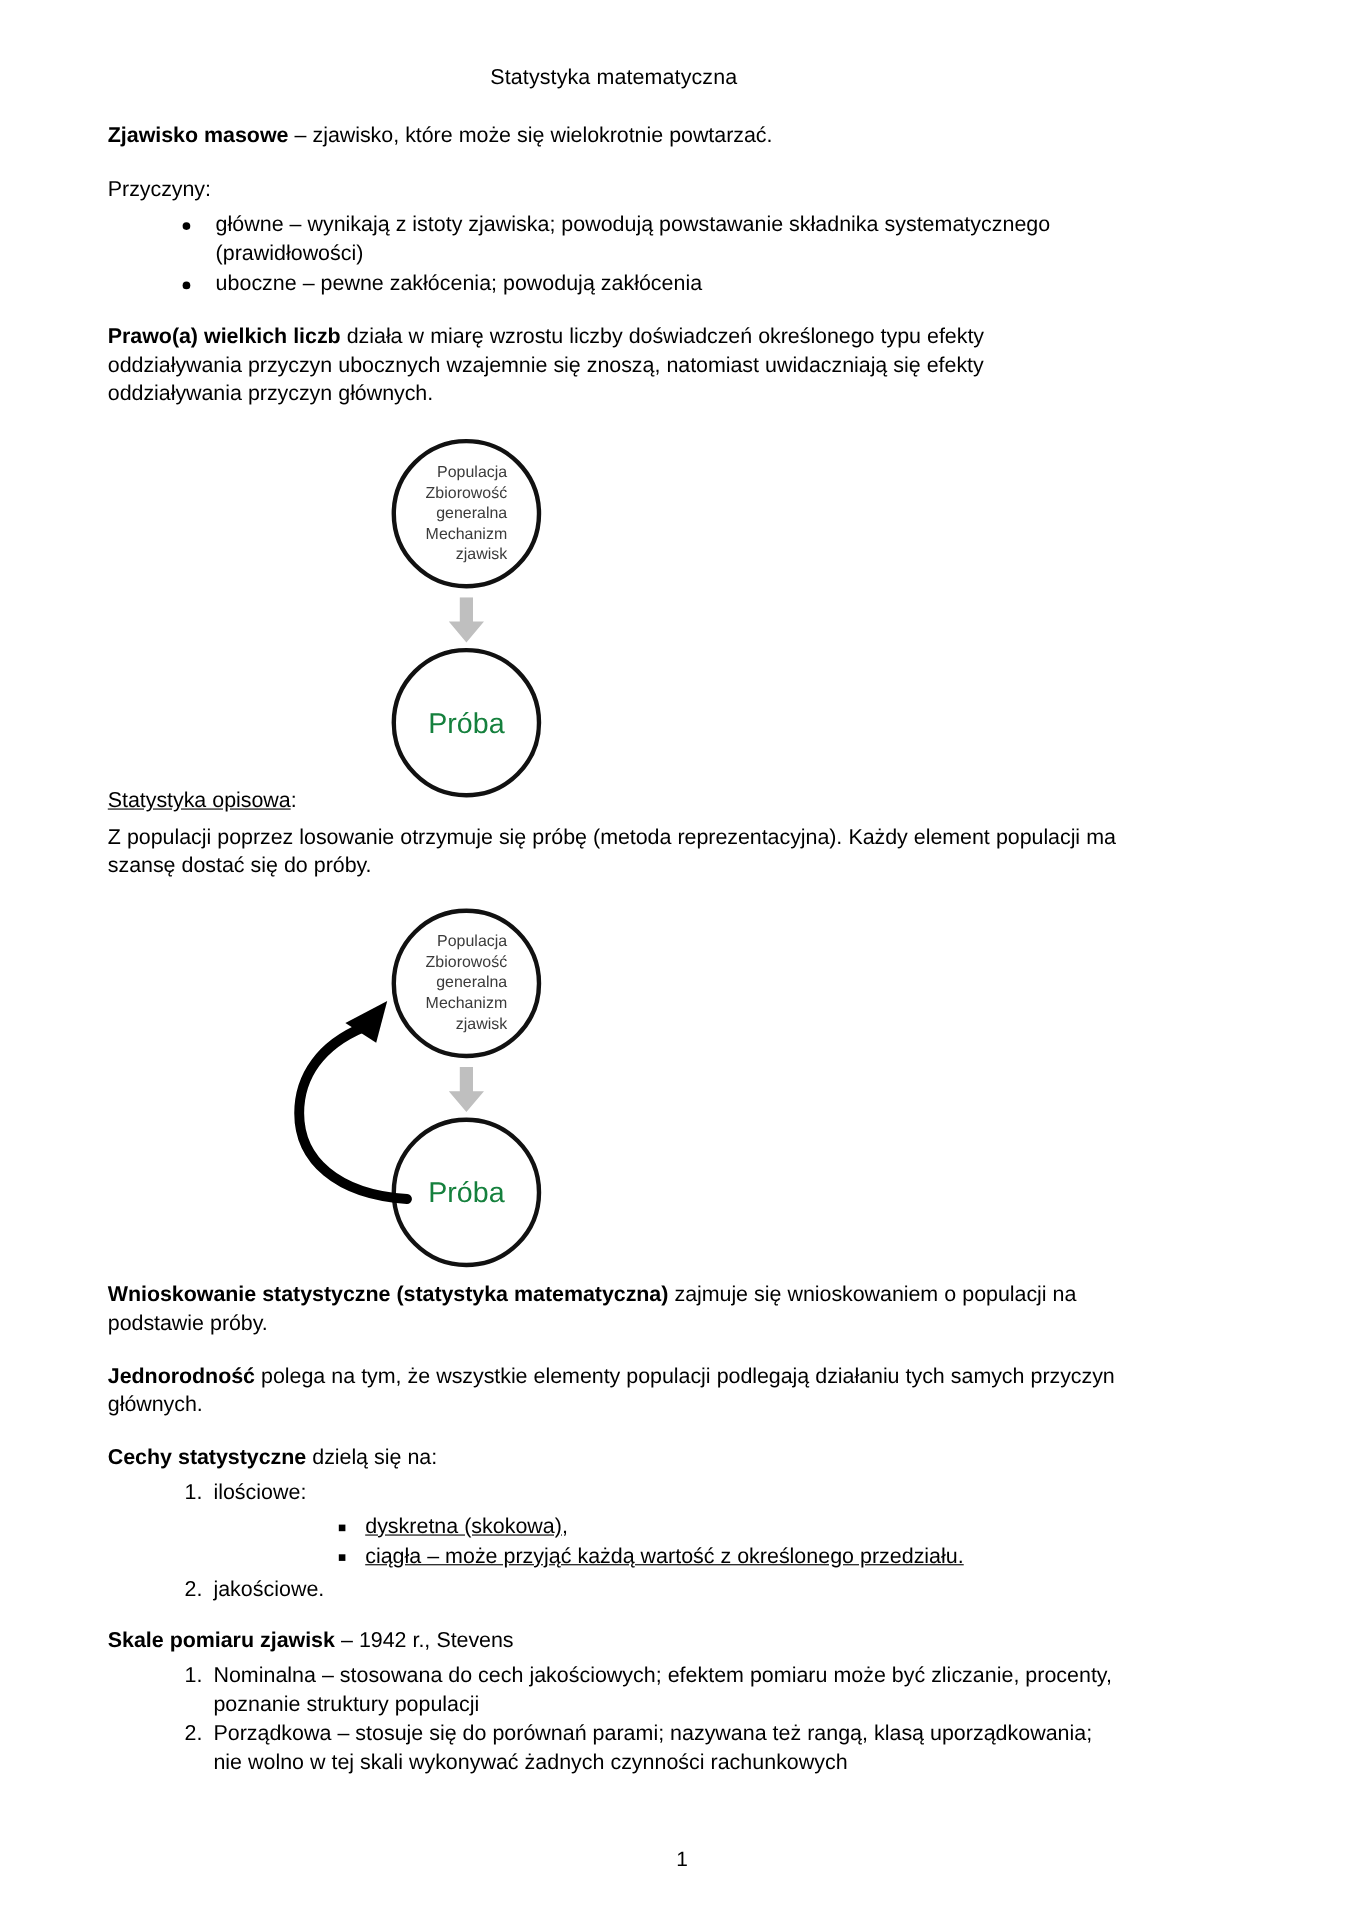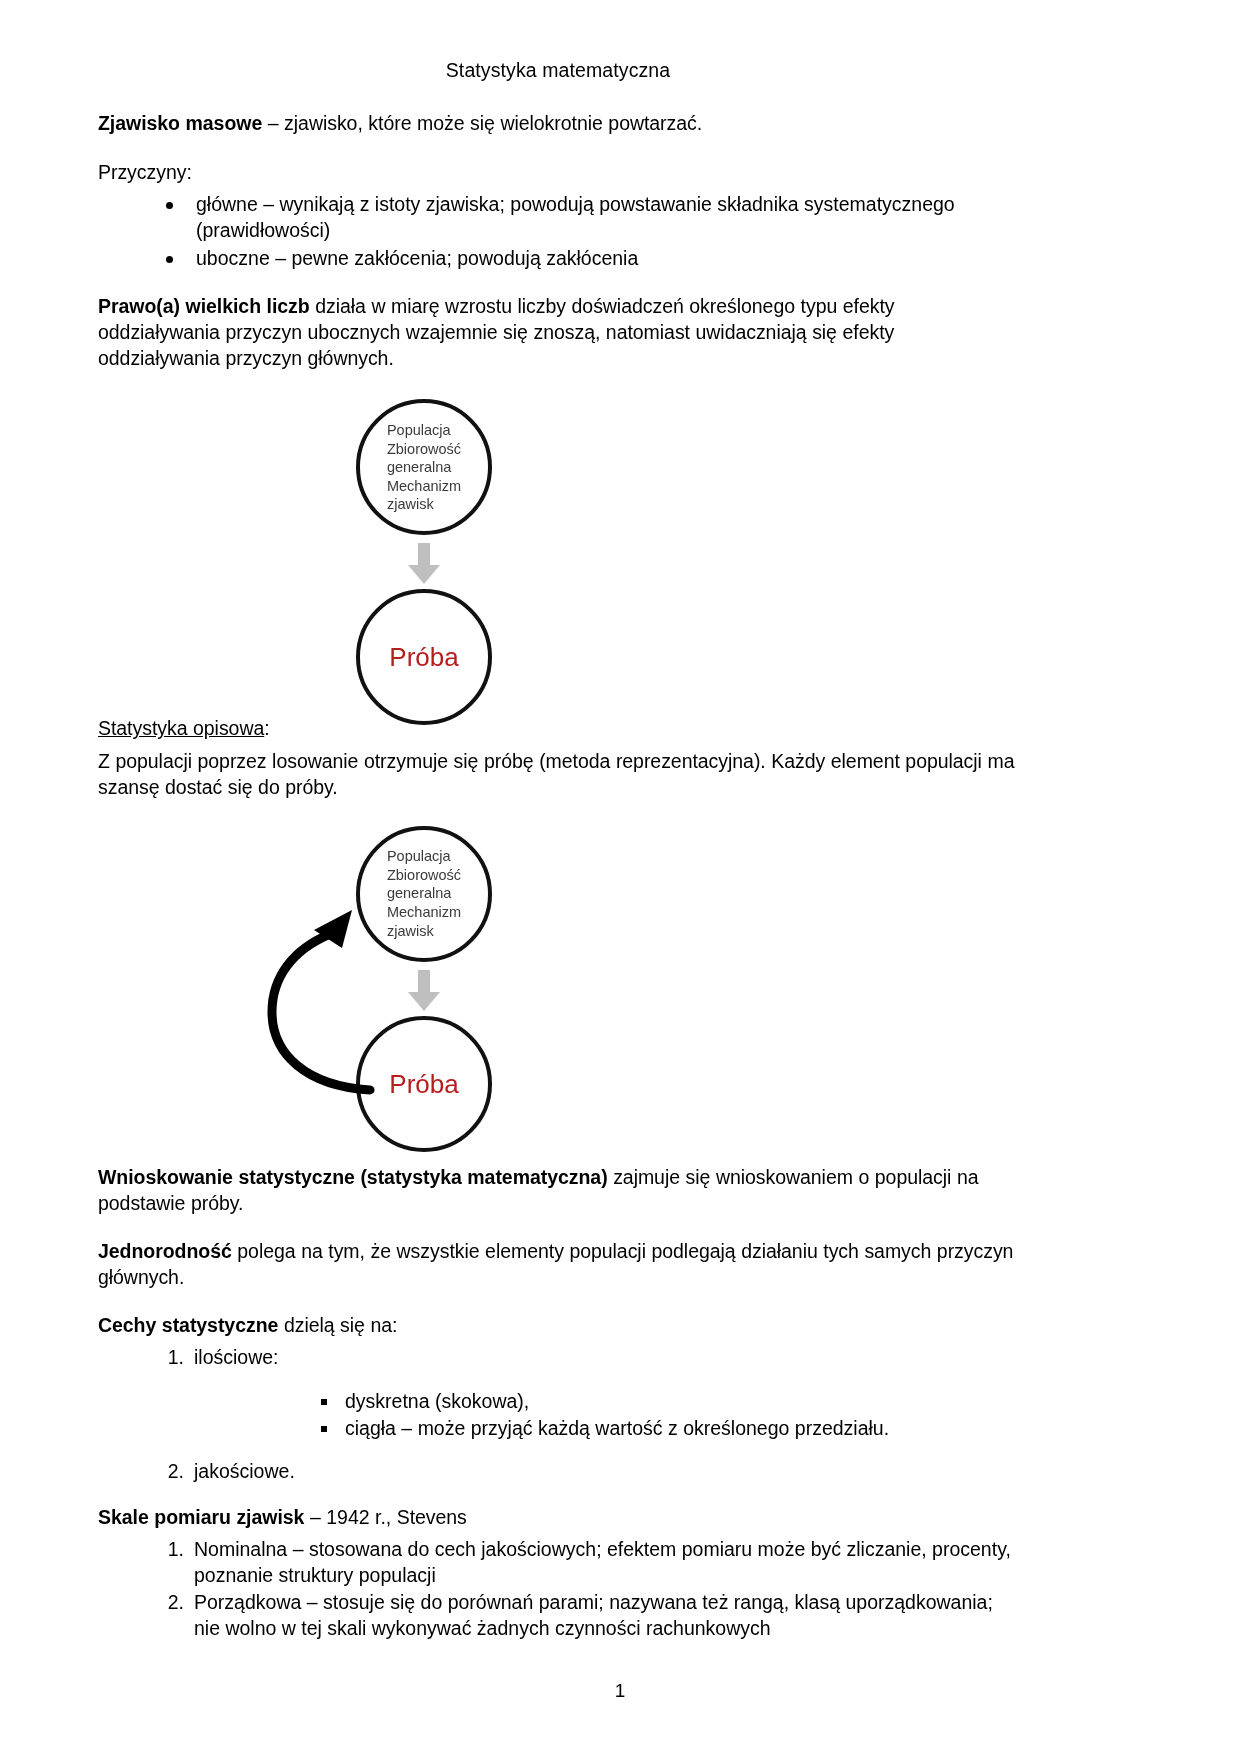--- a/index.html
+++ b/index.html
@@ -93,22 +93,23 @@
   ol.numbers > li::before {
     content: counter(numitem) ".";
     position: absolute;
     left: 20px;
     top: 0;
     width: 26px;
     text-align: right;
   }
   ul.squares {
     list-style: none;
-    margin: 17px;
+    margin: 4px;
     padding: 0 0 0 96px;
+    text-decoration: underline;
   }
   ul.squares > li {
     position: relative;
     font-size: 19.5px;
     line-height: 1.34;
     padding-left: 38px;
     margin-bottom: 1px;
   }
   ul.squares > li::before {
     content: "";
@@ -126,39 +127,39 @@
   .diagram-1 { height: 300px; }
   .diagram-2 { height: 320px; }
   .circle {
     position: absolute;
     border: 4px solid #111111;
     border-radius: 50%;
     box-sizing: border-box;
     display: flex;
     align-items: center;
     justify-content: center;
-    text-align: left;
+    text-align: right;
     background: #ffffff;
   }
   .circle-pop {
     width: 136px;
     height: 136px;
   }
   .circle-pop .lines {
     font-size: 14.5px;
     line-height: 1.28;
     color: #3b3b3b;
   }
   .circle-sample {
     width: 136px;
     height: 136px;
   }
   .circle-sample .lines {
     font-size: 26px;
-    color: #b91c1c;
+    color: #15803d;
     line-height: 1;
   }
   .arrow-down {
     position: absolute;
     width: 34px;
     height: 42px;
   }
   .arrow-down svg { display: block; }
   .curved-arrow {
     position: absolute;

